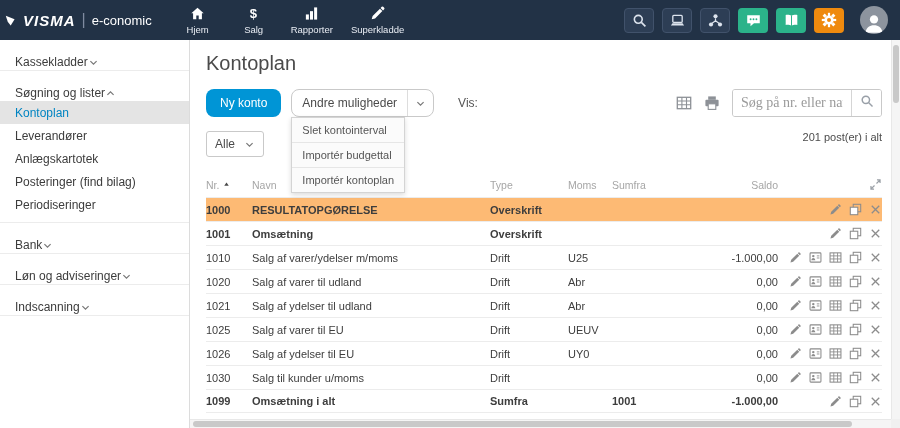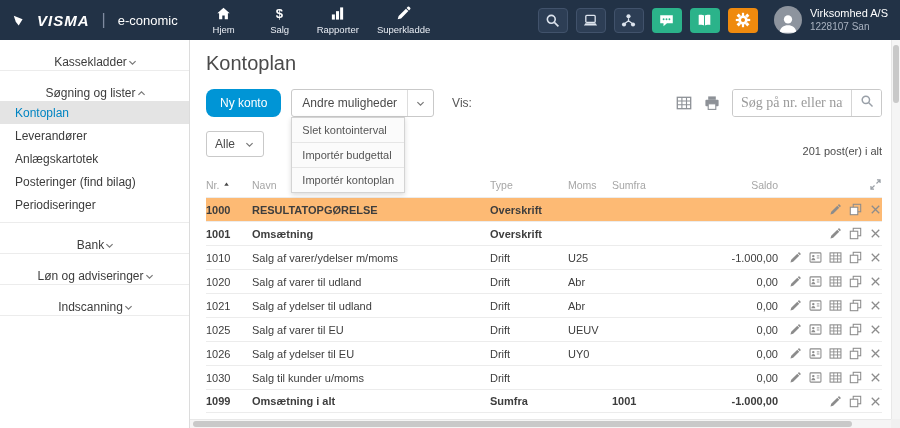--- a/index.html
+++ b/index.html
@@ -7,21 +7,21 @@
     --primary:#0095d6; --green:#2bb38a; --orange:#ef8a0e; --link:#0084c2;
   }
   *{box-sizing:border-box;margin:0;padding:0}
   html,body{width:900px;height:428px;overflow:hidden;background:#fff;
     font-family:"Liberation Sans","DejaVu Sans",sans-serif;}
   .app{width:900px;height:428px;display:flex;flex-direction:column}
   [data-interactable="true"]{cursor:pointer}
 
   
   .topbar{flex:0 0 40px;height:40px;background:var(--topbar-bg);display:flex;color:#fff;align-items:stretch}
-  .brand{display:flex;align-items:center;gap:12px;padding:0 18px 0 12px;white-space:nowrap}
+  .brand{display:flex;align-items:center;gap:6px;padding:0 18px 0 4px;white-space:nowrap}
   .brand-mark{display:flex;align-items:center}
   .brand-name{font-weight:bold;font-style:italic;font-size:15px;letter-spacing:1px}
   .brand-sep{color:#7f8ba0;font-weight:300}
   .brand-product{font-size:13px;font-weight:300}
   .topnav{display:flex}
   .topnav-item{min-width:56px;padding:5px 9px 0;display:flex;flex-direction:column;align-items:center;justify-content:flex-start;gap:3px}
   .topnav-item.active{background:var(--topbar-active)}
   .nav-ic{height:16px;display:flex;align-items:center}
   .nav-lbl{font-size:9.5px;color:#e9edf4;white-space:nowrap}
   .top-actions{margin-left:auto;display:flex;align-items:center;gap:8px;padding-right:12px}
@@ -33,49 +33,49 @@
   .profile{display:flex;align-items:center;gap:8px;padding:0 12px 0 4px}
   .avatar{width:28px;height:28px;border-radius:50%;background:#8d949e;overflow:hidden;display:flex;align-items:flex-end;justify-content:center}
   .profile-text{display:flex;flex-direction:column;line-height:1.25}
   .profile-company{font-size:11px}
   .profile-number{font-size:10px;color:#a9b2c0}
 
   
   .content{flex:1;display:flex;min-height:0}
   .sidebar{width:190px;flex:0 0 190px;border-right:1px solid #dcdcdc;background:#fff;font-size:12px;color:#3c3c3c;overflow:hidden}
   .side-group{border-bottom:1px solid #ececec}
-  .side-section{height:30px;display:flex;align-items:center;justify-content:center;padding:14px 12px 0 15px}
+  .side-section{height:30px;display:flex;align-items:center;justify-content:flex-start;padding:14px 12px 0 15px}
   .side-chev{display:flex;align-items:center}
   .side-links{padding-bottom:6px}
   .side-link{height:23px;display:flex;align-items:center;padding:0 15px}
   .side-link.active{background:#e4e4e4;color:var(--link)}
 
   .main{flex:1;position:relative;background:#fff;padding:10px 18px 0 16px;overflow:hidden}
   .page-title{font-size:20px;font-weight:400;color:#4a4a4a;margin:2px 0 14px}
 
   
   .toolbar{display:flex;align-items:center;position:relative}
   .btn-primary{background:var(--primary);color:#fff;border:none;border-radius:8px;height:28px;padding:0 14px;font-size:12px;font-family:inherit}
-  .btn-split{display:flex;align-items:stretch;height:28px;border:1px solid #c9c9c9;border-radius:3px;background:#fff;margin-left:10px;font-size:12px;color:#4a4a4a;position:relative}
+  .btn-split{display:flex;align-items:stretch;height:28px;border:1px solid #c9c9c9;border-radius:8px;background:#fff;margin-left:10px;font-size:12px;color:#4a4a4a;position:relative}
   .btn-split .lbl{padding:0 10px;display:flex;align-items:center}
   .btn-split .chev{padding:0 7px;border-left:1px solid #ddd;display:flex;align-items:center;color:#666}
   .dropdown{position:absolute;top:27px;left:-1px;width:114px;background:#fbfbfb;border:1px solid #d4d4d4;box-shadow:0 2px 5px rgba(0,0,0,.14);z-index:40}
   .dropdown-item{padding:6px 10px;font-size:11px;color:#555;border-bottom:1px solid #e6e6e6}
   .dropdown-item:last-child{border-bottom:none}
-  .vis-group{margin-left:18px;display:flex;align-items:flex-end;gap:4px;font-size:12px;color:#555}
+  .vis-group{margin-left:24px;display:flex;align-items:flex-end;gap:4px;font-size:12px;color:#555}
   .select{height:26px;border:1px solid #c9c9c9;border-radius:3px;background:#fff;display:flex;align-items:center;justify-content:space-between;gap:9px;padding:0 8px;font-size:12px;color:#4a4a4a;min-width:56px}
   .sel-chev{display:flex;align-items:center}
   .toolbar-right{margin-left:auto;display:flex;align-items:center;gap:12px}
   .icon-btn{display:flex;align-items:center}
   .searchbox{display:flex;height:28px;border:1px solid #c9c9c9;border-radius:3px;overflow:hidden;background:#fff}
   .searchbox input{border:none;outline:none;width:118px;padding:0 8px;font-size:14px;color:#444;font-family:Liberation Serif, serif}
   .searchbox input::placeholder{color:#9a9a9a}
   .search-btn{width:30px;border-left:1px solid #d5d5d5;display:flex;align-items:center;justify-content:center;background:#fff}
 
-  .filter-row{display:flex;justify-content:space-between;align-items:flex-end;margin-top:14px}
+  .filter-row{display:flex;justify-content:space-between;align-items:flex-start;margin-top:14px}
   .count{font-size:11px;color:#4c4c4c}
 
   
   .table{margin-top:16px}
   .thead,.trow{display:grid;grid-template-columns:46px minmax(0,1fr) 78px 44px 56px 110px 104px;align-items:center}
   .thead{height:24px;font-size:10.5px;color:#a6a6a6}
   .th{display:flex;align-items:center;gap:3px}
   .th.saldo{justify-content:flex-end}
   .th.actions{justify-content:flex-end}
   .trow{height:24px;font-size:11px;color:#3d3d3d;border-top:1px solid #ececec}
@@ -214,24 +214,20 @@
           </span>
         </span>
       </div>
     <div class="profile" data-interactable="true">
       <div class="avatar" data-interactable="false">
           <svg width="22" height="22" viewBox="0 0 16 16" xmlns="http://www.w3.org/2000/svg">
             <circle cx="8" cy="5.4" r="3" fill="#ffffff"></circle>
             <path fill="#ffffff" d="M1.8 15c.6-3.5 3-5.3 6.2-5.3s5.6 1.8 6.2 5.3z"></path>
           </svg>
         </div>
-      <div class="profile-text" data-interactable="false">
-        <span class="profile-company" data-interactable="false">Virksomhed A/S</span>
-        <span class="profile-number" data-interactable="false">1228107 San</span>
-      </div>
     </div>
   </header>
 
   <div class="content" data-interactable="false">
     <aside class="sidebar" data-interactable="false">
         <div class="side-group">
           <div class="side-section" data-interactable="true">
             <span class="side-label" data-interactable="false">Kassekladder</span>
             <span class="side-chev" data-interactable="false">
               <svg width="11" height="11" viewBox="0 0 16 16" xmlns="http://www.w3.org/2000/svg">

